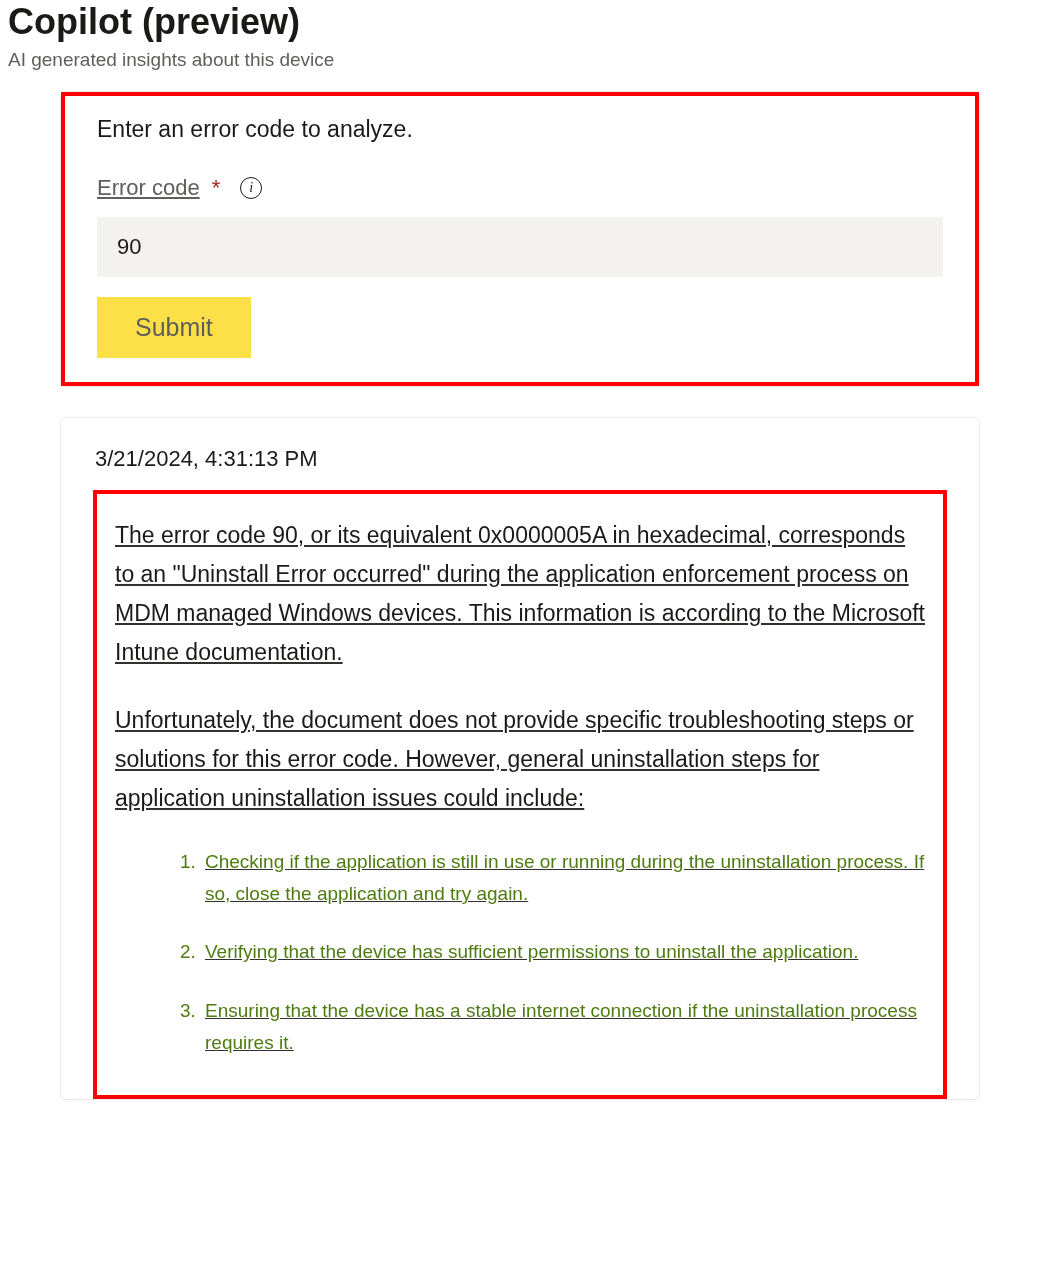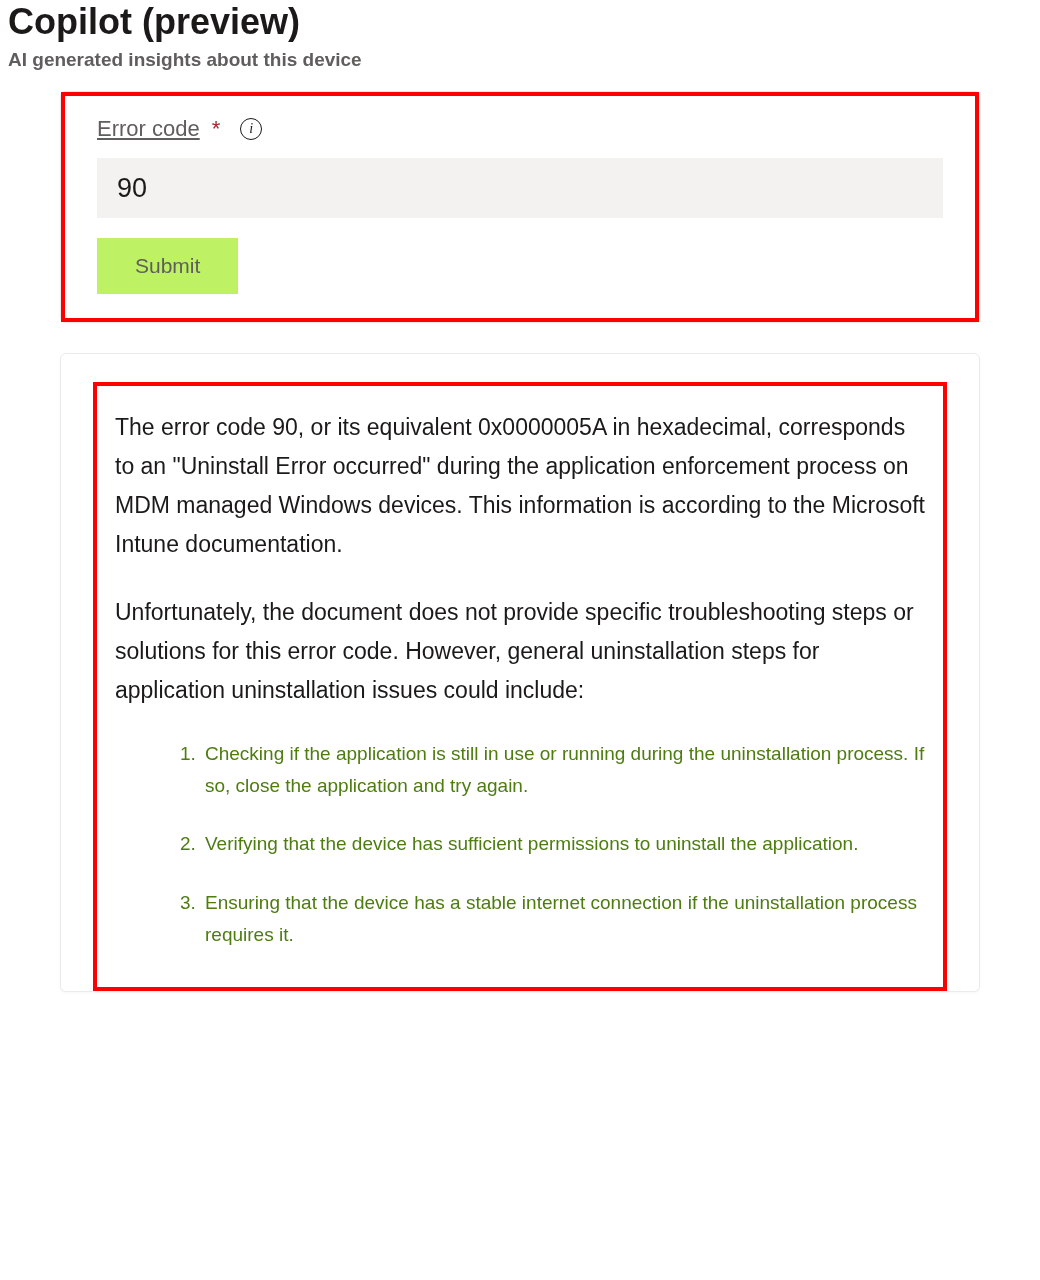--- a/index.html
+++ b/index.html
@@ -20,21 +20,21 @@
     .page-title {
       font-size: 36px;
       font-weight: 700;
       color: #1b1a19;
       line-height: 1.2;
       margin-bottom: 6px;
     }
     .page-subtitle {
       font-size: 19px;
       color: #605e5c;
-      font-weight: 700;
+      font-weight: 400;
     }
     .card {
       background: #ffffff;
       border: 1px solid #edebe9;
       border-radius: 6px;
       margin: 10px 60px 30px 60px;
       box-shadow: 0 1px 3px rgba(0,0,0,0.04);
     }
     .input-card {
       padding: 0;
@@ -78,46 +78,47 @@
       font-style: italic;
       margin-left: 12px;
       color: #1b1a19;
     }
     .text-input {
       width: 100%;
       height: 60px;
       background: #f3f2f1;
       border: none;
       padding: 0 20px;
-      font-size: 27px;
+      font-size: 22px;
       color: #1b1a19;
       outline: none;
       margin-bottom: 20px;
     }
     .submit-button {
-      background: #bef264;
+      background: #fde047;
       border: none;
       padding: 16px 38px;
-      font-size: 21px;
+      font-size: 25px;
       color: #605e5c;
       cursor: pointer;
       font-family: inherit;
     }
     .response-card {
       padding: 28px 32px 0 32px;
     }
     .timestamp {
       font-size: 22px;
       color: #1b1a19;
       margin-bottom: 18px;
       padding-left: 2px;
     }
     .highlight-box-2 {
       border: 4px solid #ff0000;
       padding: 22px 18px 10px 18px;
+      text-decoration: underline;
     }
     .response-paragraph {
       font-size: 23px;
       line-height: 1.7;
       color: #1b1a19;
       margin-bottom: 28px;
     }
     .response-list {
       list-style: decimal;
       padding-left: 86px;
@@ -133,31 +134,33 @@
 </head>
 <body>
 
 <div class="header">
   <h1 class="page-title">Copilot (preview)</h1>
   <div class="page-subtitle">AI generated insights about this device</div>
 </div>
 
 <div class="card input-card">
   <div class="highlight-box-1">
+    <div class="prompt-text">Enter an error code to analyze.</div>
     <div class="field-label-row">
       <span class="field-label">Error code</span>
       <span class="required-asterisk">*</span>
       <span class="info-icon">i</span>
     </div>
     <input type="text" class="text-input" value="90" style="">
     <button class="submit-button">Submit</button>
   </div>
 </div>
 
 <div class="card response-card">
+  <div class="timestamp">3/21/2024, 4:31:13 PM</div>
   <div class="highlight-box-2">
     <p class="response-paragraph">The error code 90, or its equivalent 0x0000005A in hexadecimal, corresponds to an "Uninstall Error occurred" during the application enforcement process on MDM managed Windows devices. This information is according to the Microsoft Intune documentation.</p>
     <p class="response-paragraph">Unfortunately, the document does not provide specific troubleshooting steps or solutions for this error code. However, general uninstallation steps for application uninstallation issues could include:</p>
     <ol class="response-list">
       <li>Checking if the application is still in use or running during the uninstallation process. If so, close the application and try again.</li>
       <li>Verifying that the device has sufficient permissions to uninstall the application.</li>
       <li>Ensuring that the device has a stable internet connection if the uninstallation process requires it.</li>
     </ol>
   </div>
 </div>

